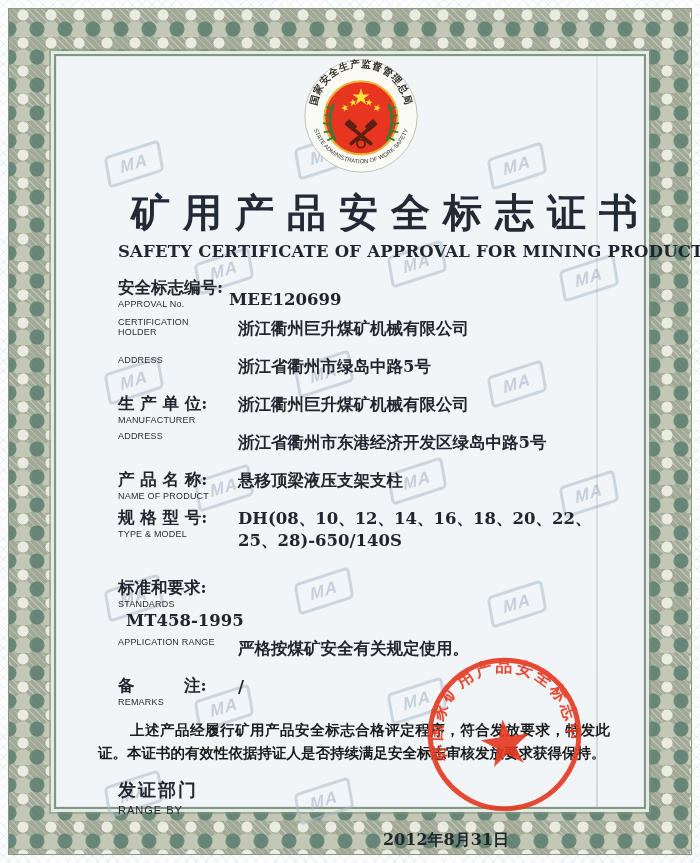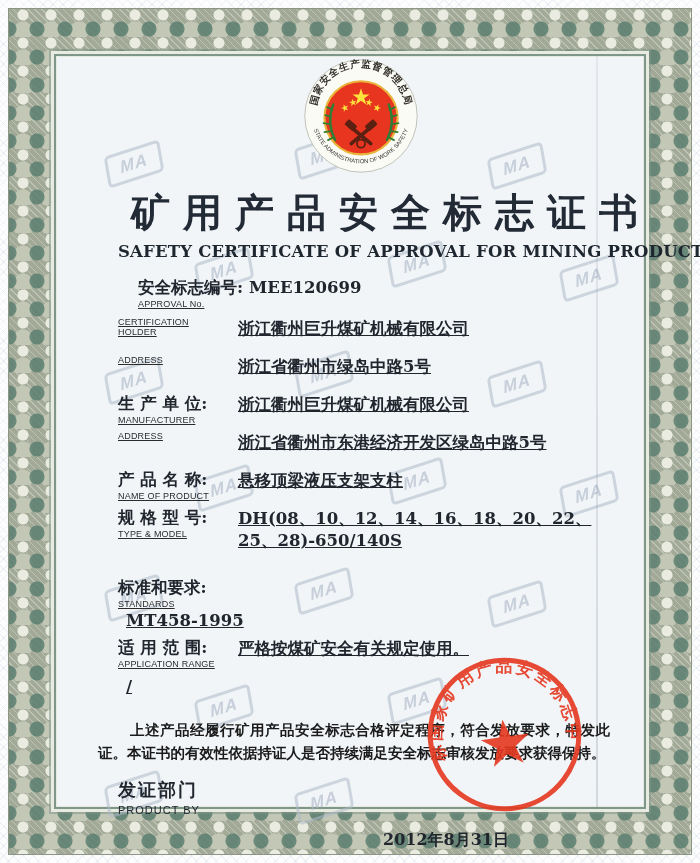--- a/index.html
+++ b/index.html
@@ -44,30 +44,30 @@
   .content{position:absolute;left:118px;right:96px;top:54px;bottom:54px;z-index:3;color:#21262e;}
   .emblem-wrap{text-align:center;margin-top:4px;}
   .title{
     text-align:left;font-size:39px;font-weight:bold;color:#222a36;
     letter-spacing:13px;margin:8px 0 2px 13px;white-space:nowrap;
   }
   .subtitle{
     text-align:center;font-size:16.5px;font-weight:bold;color:#1e2630;
     letter-spacing:.2px;margin-bottom:16px;white-space:nowrap;
   }
-  .approval-row{display:flex;margin-left:20px;margin-bottom:8px;}
+  .approval-row{display:flex;margin-bottom:8px;align-items:flex-end;}
   .lblock .cn{font-size:16.5px;font-weight:600;display:block;white-space:nowrap;}
   .lblock .en{font-size:9px;color:#2b2b2b;display:block;margin-top:0px;letter-spacing:.2px;
-    font-family:"Liberation Sans",sans-serif;text-decoration:underline;}
+    font-family:"Liberation Sans",sans-serif;}
   .val{font-size:16.5px;font-weight:600;white-space:nowrap;}
   .approval-row .val{margin:1px 0 0 6px;}
   .validity{display:flex;margin-left:38px;}
   .field{display:flex;margin-bottom:5px;min-height:33px;}
   .field .lblock{width:112px;flex:none;}
-  .field .val{margin:1px 0 0 8px;white-space:normal;line-height:1.35;text-decoration:underline;}
+  .field .val{margin:1px 0 0 8px;white-space:normal;line-height:1.35;}
   .field.model .val{max-width:430px;}
   .field.standards{margin-top:24px;flex-direction:column;}
   .statement{
     margin:10px 0 0 -20px;width:512px;font-size:14.5px;font-weight:600;
     line-height:1.6;text-indent:2.2em;color:#1b1b1b;text-align:justify;
   }
   .issuer{ margin-top:14px;}
   .issuer .cn{font-size:18px;font-weight:600;letter-spacing:2px;}
   .issuer .en{font-size:11px;letter-spacing:1px;margin-top:2px;font-family:"Liberation Sans",sans-serif;}
   .issue-date{margin:14px 0 17px 265px;font-size:16px;font-weight:600;}
@@ -236,35 +236,38 @@
     <div class="field standards">
       <div class="lblock">
         <span class="cn">标准和要求:</span>
         <span class="en">STANDARDS</span>
       </div>
       <div class="val">MT458-1995</div>
     </div>
 
     <div class="field">
       <div class="lblock">
-        <span class="cn">适 用 范 围:</span>
         <span class="en">APPLICATION RANGE</span>
       </div>
       <div class="val">严格按煤矿安全有关规定使用。</div>
     </div>
 
     <div class="field">
+      <div class="lblock">
+        <span class="cn">备　　　注:</span>
+        <span class="en">REMARKS</span>
+      </div>
       <div class="val">/</div>
     </div>
 
     <div class="statement">上述产品经履行矿用产品安全标志合格评定程序，符合发放要求，特发此证。本证书的有效性依据持证人是否持续满足安全标志审核发放要求获得保持。</div>
 
     <div class="issuer">
       <div class="cn">发证部门</div>
-      <div class="en">PRODUCT BY</div>
+      <div class="en">RANGE BY</div>
     </div>
     <div class="issue-date">2012年8月31日</div>
   </div>
 
   <svg class="stamp" width="178" height="178" viewBox="0 0 175 175">
     <defs>
       <path id="star2" d="M0,-1 L0.2245,-0.309 0.951,-0.309 0.363,0.118 0.588,0.809 0,0.382 -0.588,0.809 -0.363,0.118 -0.951,-0.309 -0.2245,-0.309 Z"></path>
       <path id="stampArc" d="M 28.7,108.2 A 62,62 0 1 1 145.3,108.2" fill="none"></path>
     </defs>
     <g transform="rotate(-8 87 87)">

